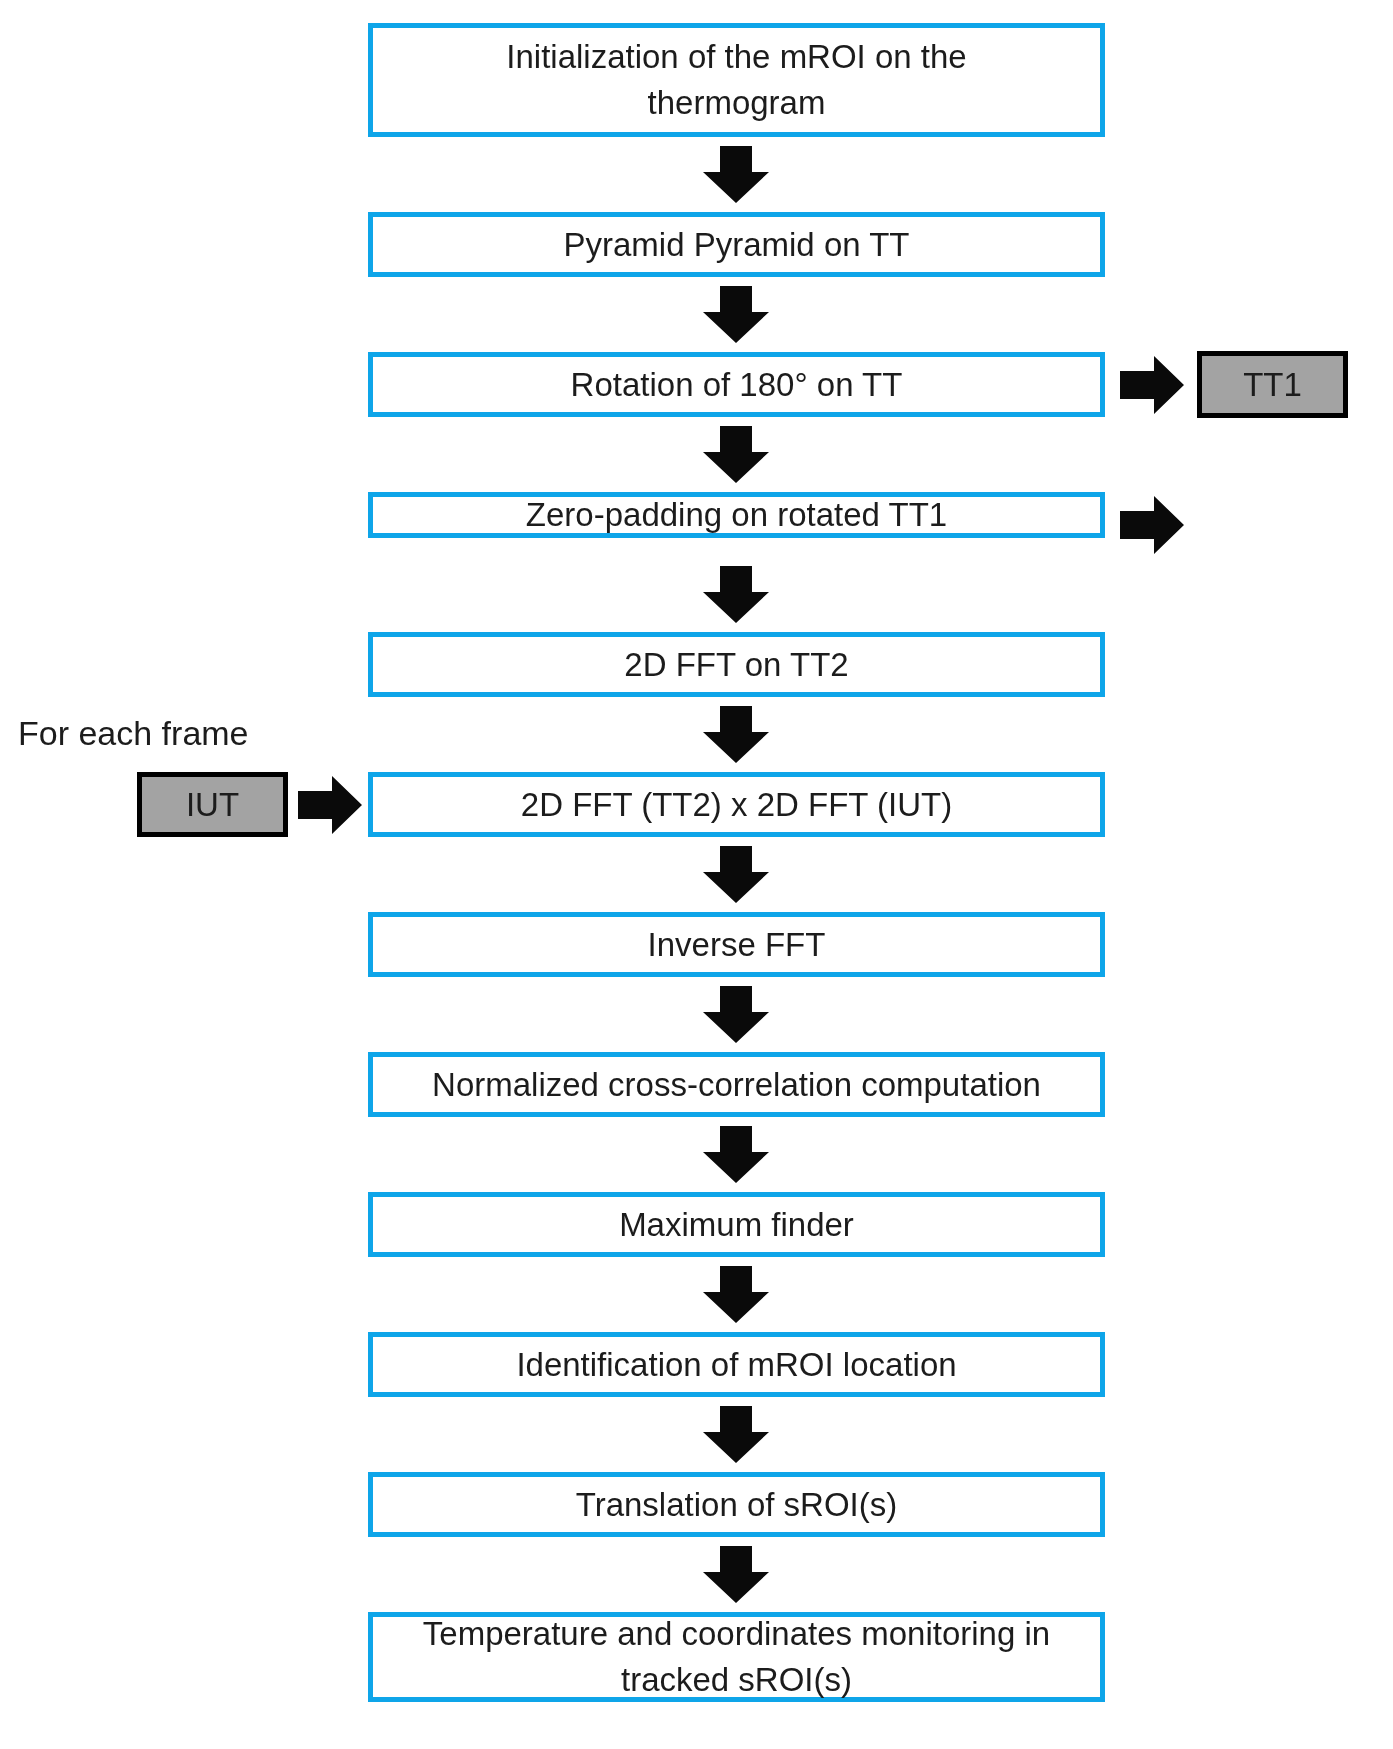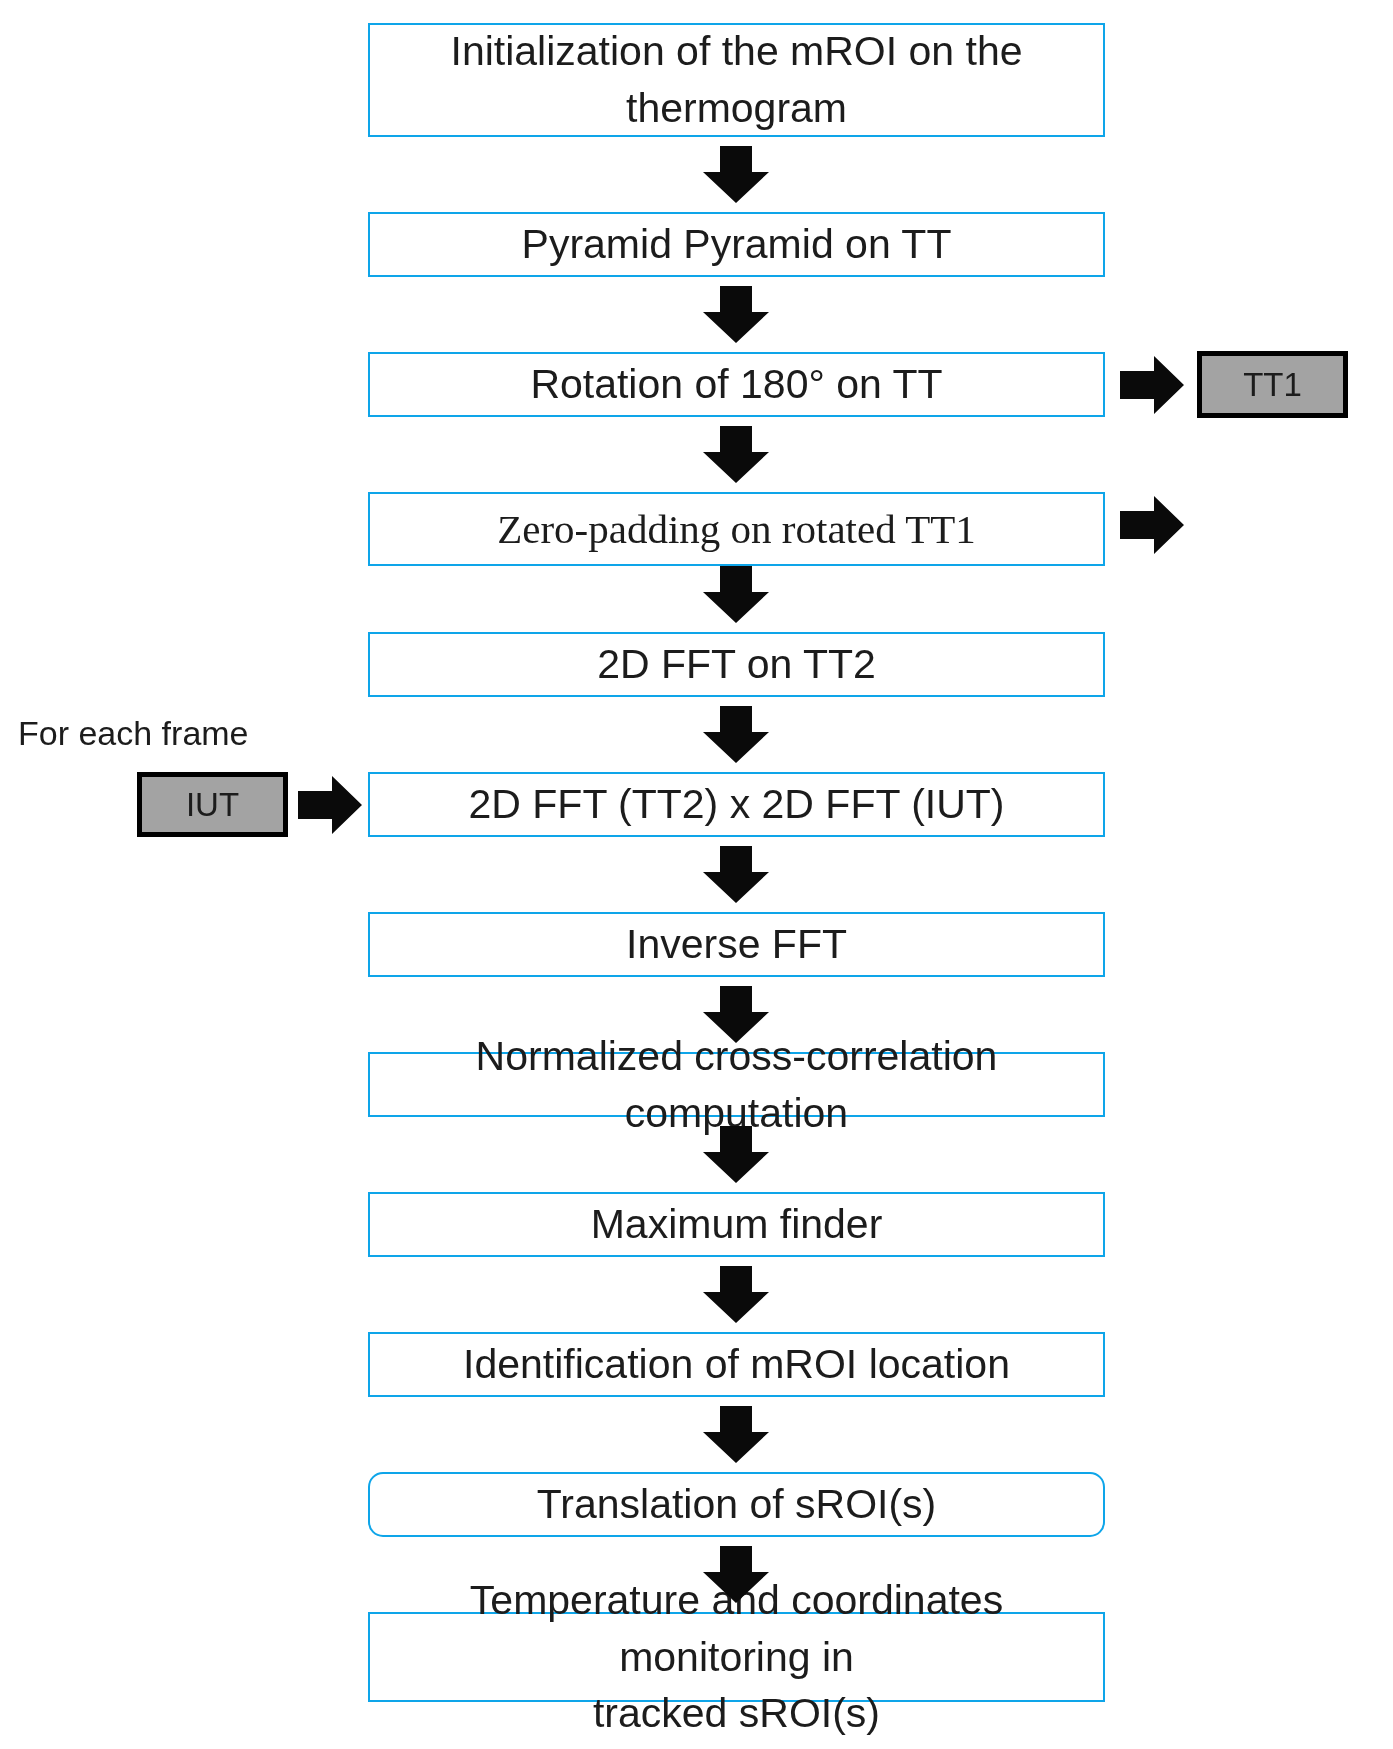--- a/index.html
+++ b/index.html
@@ -12,27 +12,27 @@
     width: 1393px;
     height: 1749px;
     background: #ffffff;
     font-family: "Liberation Sans", sans-serif;
     color: #1c1c1c;
     overflow: hidden;
   }
   .box {
     position: absolute;
     box-sizing: border-box;
-    border: 2px solid #0ea5e9;
+    border: 5px solid #0ea5e9;
     background: #ffffff;
     display: flex;
     align-items: center;
     justify-content: center;
     text-align: center;
-    font-size: 41px;
+    font-size: 33px;
     line-height: 1.38;
   }
   .box.main {
     left: 368px;
     width: 737px;
   }
   .box.wrap span {
     white-space: pre-line;
   }
   .side-box {
@@ -69,42 +69,42 @@
   <div class="box main wrap" style="top:23px;height:114px;">
       <span>Initialization of the mROI on the
 thermogram</span>
     </div>
   <div class="box main" style="top:212px;height:65px;">
       <span>Pyramid Pyramid on TT</span>
     </div>
   <div class="box main" style="top:352px;height:65px;">
       <span>Rotation of 180° on TT</span>
     </div>
-  <div class="box main" style="top:492px;height:74px;font-family:Liberation Serif, serif;">
+  <div class="box main" style="top:492px;height:46px;">
       <span>Zero-padding on rotated TT1</span>
     </div>
   <div class="box main" style="top:632px;height:65px;">
       <span>2D FFT on TT2</span>
     </div>
   <div class="box main" style="top:772px;height:65px;">
       <span>2D FFT (TT2) x 2D FFT (IUT)</span>
     </div>
   <div class="box main" style="top:912px;height:65px;">
       <span>Inverse FFT</span>
     </div>
   <div class="box main" style="top:1052px;height:65px;">
       <span>Normalized cross-correlation computation</span>
     </div>
   <div class="box main" style="top:1192px;height:65px;">
       <span>Maximum finder</span>
     </div>
   <div class="box main" style="top:1332px;height:65px;">
       <span>Identification of mROI location</span>
     </div>
-  <div class="box main" style="top:1472px;height:65px;border-radius:15px;">
+  <div class="box main" style="top:1472px;height:65px;">
       <span>Translation of sROI(s)</span>
     </div>
   <div class="box main wrap" style="top:1612px;height:90px;align-items:center;">
       <span>Temperature and coordinates monitoring in
 tracked sROI(s)</span>
     </div>
 
   <div class="arrow" style="left:703px;top:146px;">
       <svg width="66" height="57" viewBox="0 0 66 57">
         <path d="M17 0 h32 v26 h17 L33 57 L0 26 h17 Z"></path>

